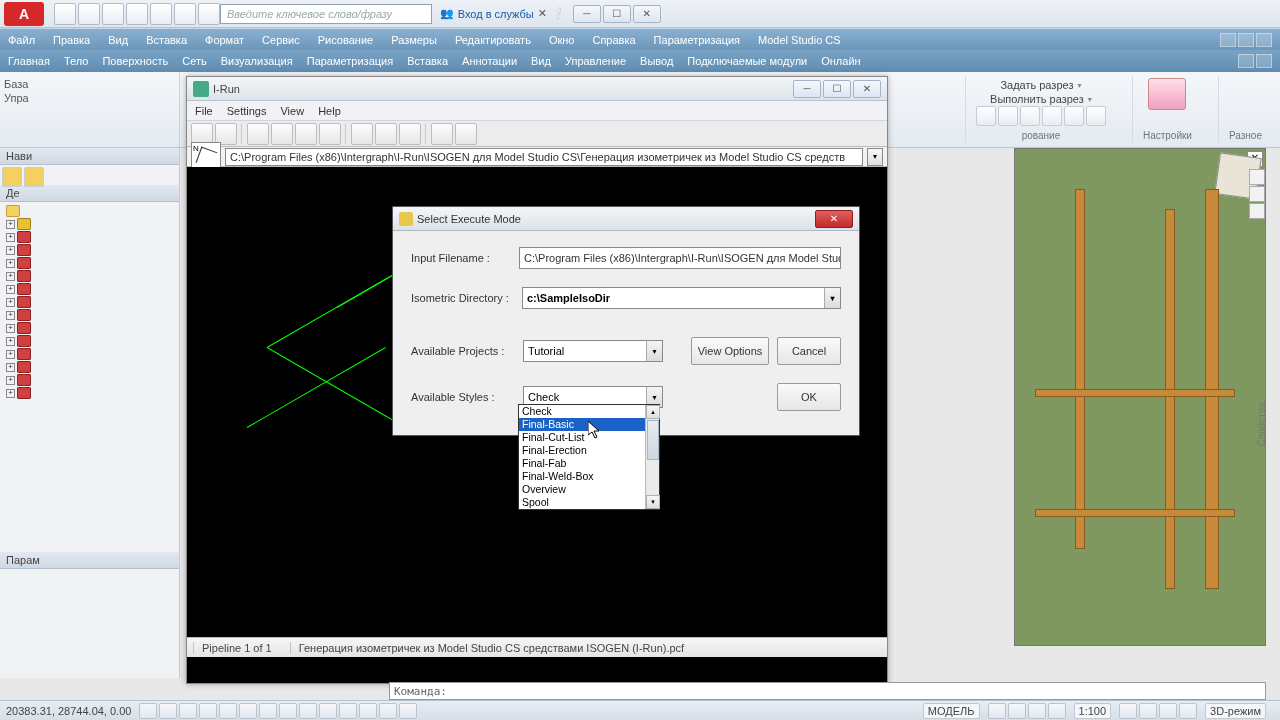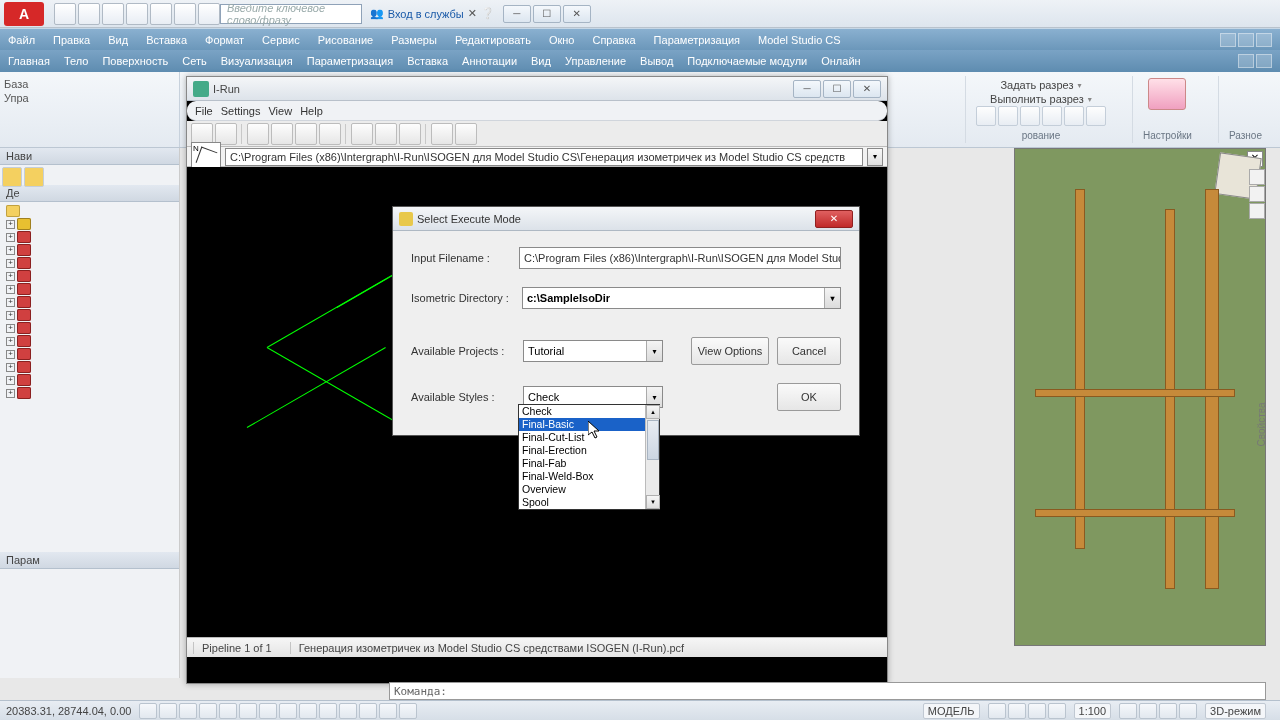--- a/index.html
+++ b/index.html
@@ -4,21 +4,21 @@
 <style>
 * { margin:0; padding:0; box-sizing:border-box; font-family:"Segoe UI",Tahoma,sans-serif; font-size:11px; }
 body { width:1280px; height:720px; background:#e8e8e8; overflow:hidden; position:relative; }
 
 
 .app-titlebar { height:28px; background:linear-gradient(#eef2f6,#dde5ee); display:flex; align-items:center; padding:0 4px; border-bottom:1px solid #b8c2cc; }
 .app-logo { width:40px; height:24px; background:#d62828; border-radius:3px; margin-right:4px; display:flex; align-items:center; justify-content:center; color:#fff; font-weight:bold; font-size:14px; }
 .qat { display:flex; gap:2px; margin-left:6px; }
 .qat-btn { width:22px; height:22px; background:linear-gradient(#fff,#e8edf4); border:1px solid #b0bac5; border-radius:2px; }
 .app-title-text { flex:1; text-align:center; color:#555; font-size:12px; overflow:hidden; text-overflow:ellipsis; white-space:nowrap; padding:0 8px; }
-.search-box { width:142px; height:20px; background:#fff; border:1px solid #8fa2b8; color:#9aa; font-style:italic; padding:0 6px; display:flex; align-items:center; }
+.search-box { width:212px; height:20px; background:#fff; border:1px solid #8fa2b8; color:#9aa; font-style:italic; padding:0 6px; display:flex; align-items:center; }
 .title-tools { display:flex; gap:4px; margin:0 8px; align-items:center; color:#555; }
 .title-tools a { color:#1a5aa8; text-decoration:none; }
 .win-controls { display:flex; gap:2px; }
 .win-btn { width:28px; height:18px; background:linear-gradient(#f4f8fc,#dce6f0); border:1px solid #a5b4c4; border-radius:2px; display:flex; align-items:center; justify-content:center; font-size:10px; color:#555; }
 
 
 .menubar { height:22px; background:linear-gradient(#8ab0d0,#6b97ba); display:flex; align-items:center; padding:0 8px; gap:18px; color:#fff; border-top:1px solid #c6d7e6; }
 .menubar2 { height:22px; background:linear-gradient(#7aa3c5,#5e8cb0); display:flex; align-items:center; padding:0 8px; gap:14px; color:#fff; }
 .menu-item { cursor:default; white-space:nowrap; }
 .mdi-controls { margin-left:auto; display:flex; gap:2px; }
@@ -57,21 +57,21 @@
 .vp-toolbar { position:absolute; right:0; top:20px; width:16px; display:flex; flex-direction:column; gap:1px; }
 .vp-tool { width:16px; height:16px; background:#f2f2f2; border:1px solid #aaa; }
 
 
 .irun-window { position:absolute; left:186px; top:76px; width:702px; height:608px; background:#000; border:1px solid #888; box-shadow:0 0 6px rgba(0,0,0,0.3); }
 .irun-titlebar { height:24px; background:linear-gradient(#f4f6f8,#dde3ea); display:flex; align-items:center; padding:0 6px; border-bottom:1px solid #b8c0ca; gap:4px; }
 .irun-titlebar .icon { width:16px; height:16px; background:#4a8; border-radius:2px; }
 .irun-titlebar .title { color:#444; }
 .irun-titlebar .spacer { flex:1; }
 .irun-win-controls { display:flex; gap:2px; }
-.irun-menubar { height:20px; background:#f0f2f5; display:flex; align-items:center; gap:8px; padding:0 8px; color:#333; border-bottom:1px solid #d0d5dc;border-radius:9px; }
+.irun-menubar { height:20px; background:#f0f2f5; display:flex; align-items:center; gap:14px; padding:0 8px; color:#333; border-bottom:1px solid #d0d5dc; }
 .irun-toolbar { height:26px; background:#ececec; display:flex; align-items:center; gap:2px; padding:0 4px; border-bottom:1px solid #bbb; }
 .irun-tbtn { width:22px; height:22px; background:linear-gradient(#fdfdfd,#e6e6e6); border:1px solid #bcbcbc; border-radius:2px; }
 .irun-sep { width:2px; height:20px; border-left:1px solid #c8c8c8; margin:0 2px; }
 .irun-path { height:20px; display:flex; align-items:center; padding:2px 4px; background:#f2f2f2; border-bottom:1px solid #bbb; gap:4px; }
 .irun-compass { width:30px; height:30px; background:#fff; border:1px solid #888; position:relative; font-size:8px; display:flex; align-items:flex-start; justify-content:flex-start; padding:1px; }
 .irun-compass::after { content:""; position:absolute; left:6px; top:6px; width:16px; height:16px; border-left:1px solid #333; border-top:1px solid #333; transform:rotate(20deg); }
 .irun-path-input { flex:1; height:18px; background:#fff; border:1px solid #888; padding:0 4px; overflow:hidden; white-space:nowrap; color:#333; display:flex; align-items:center; }
 .irun-path-dd { width:16px; height:18px; background:linear-gradient(#f8f8f8,#e0e0e0); border:1px solid #888; display:flex; align-items:center; justify-content:center; font-size:8px; }
 .irun-canvas { position:relative; height:470px; background:#000; }
 .iso-line { position:absolute; background:#0f0; height:1px; transform-origin:left center; }

